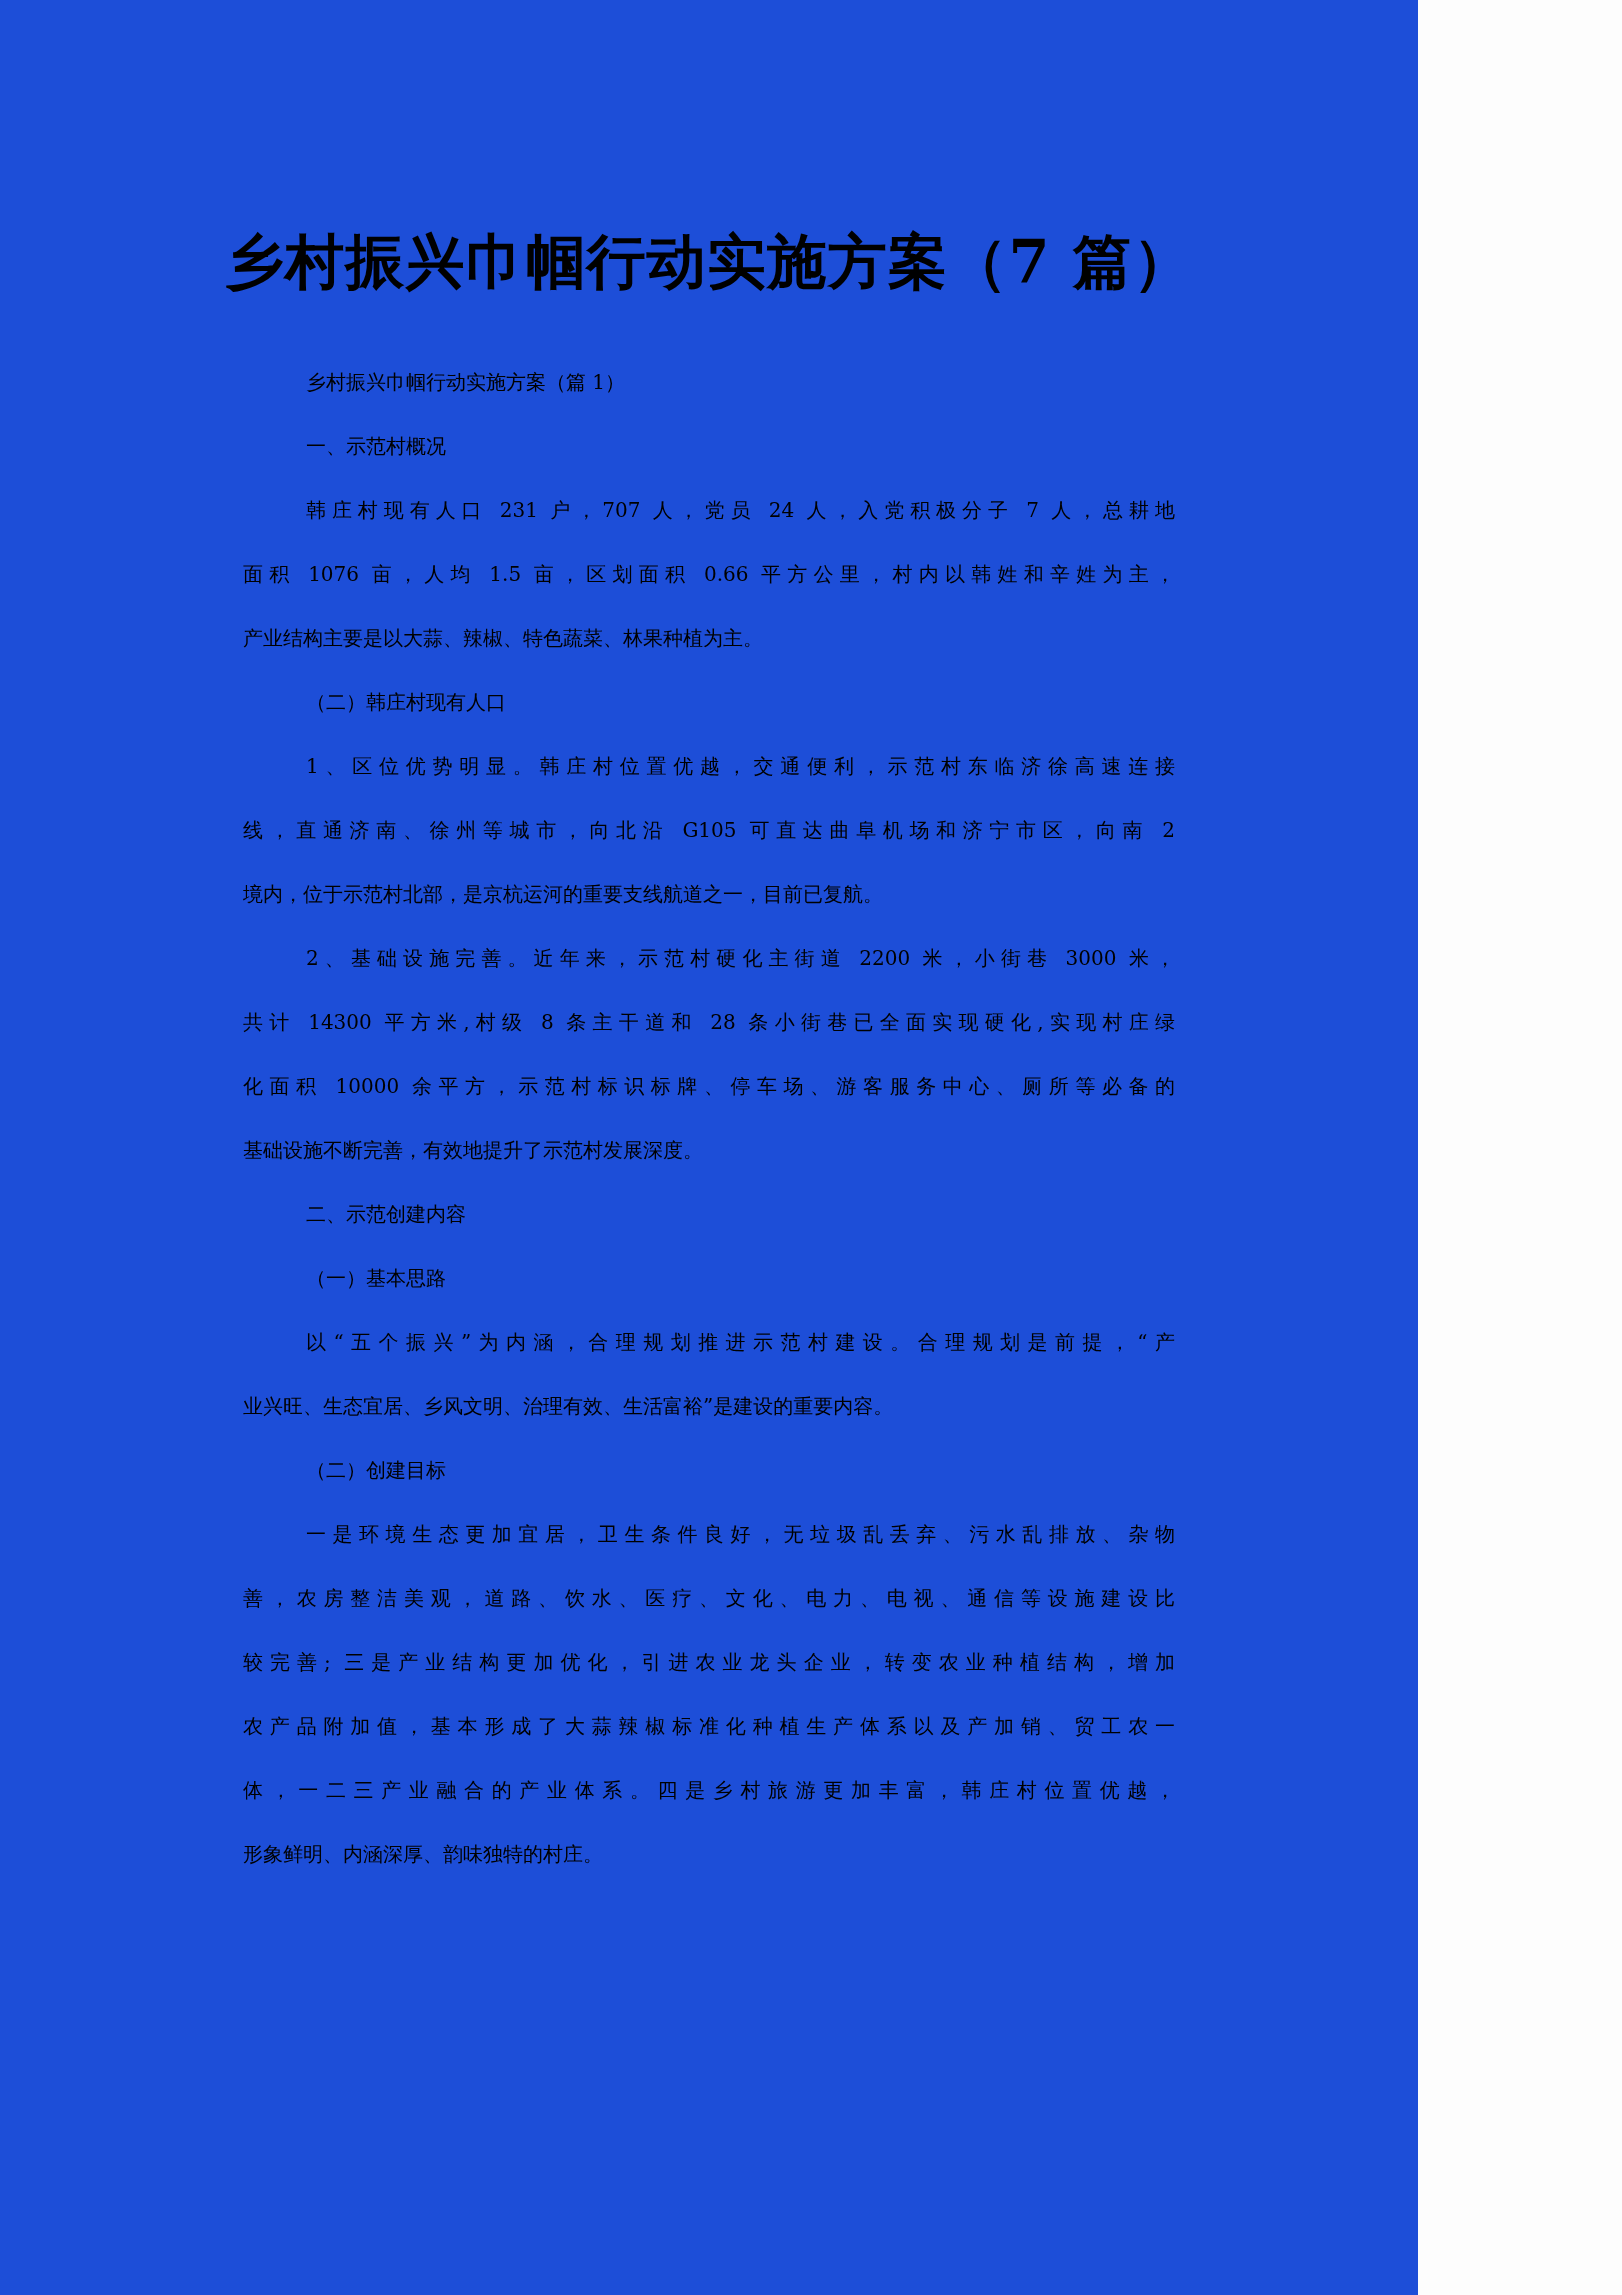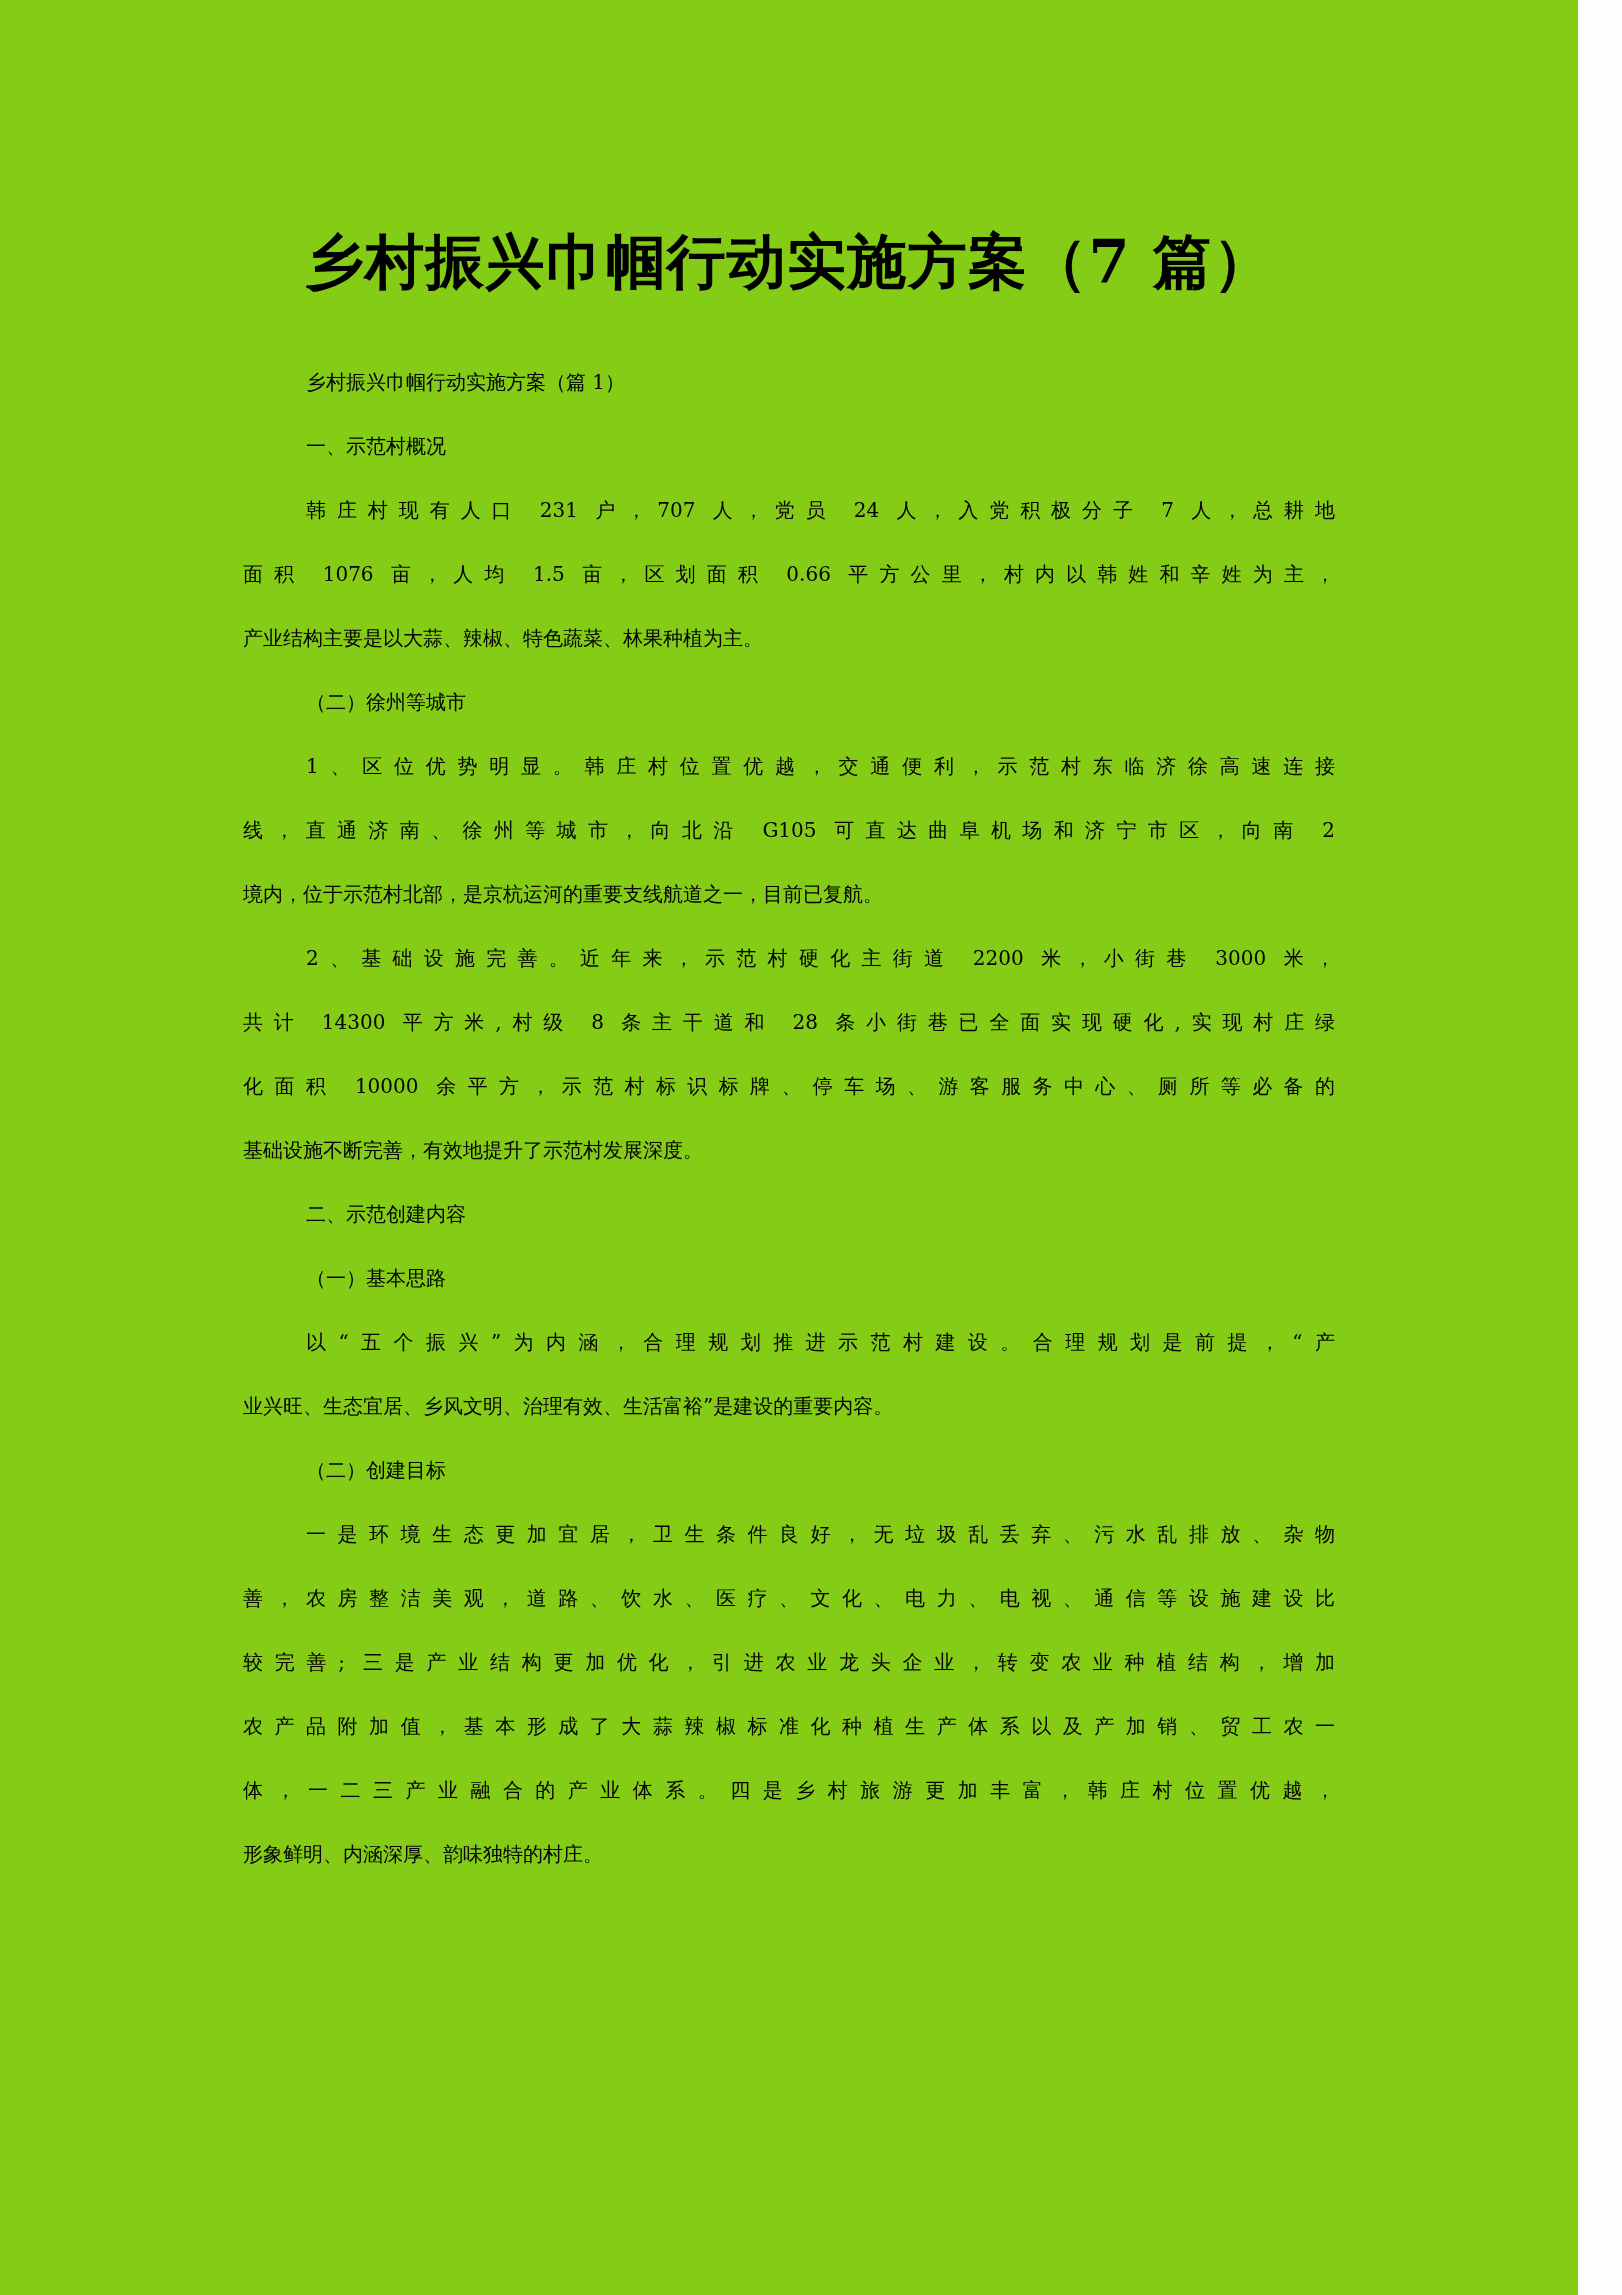--- a/index.html
+++ b/index.html
@@ -2,23 +2,23 @@
 <html style="font-size:10.5px"><head>
 <meta charset="utf-8">
 <style>
   html, body {
     margin: 0;
     padding: 0;
     background: #fdfdfd;
   }
   .page {
     position: relative;
-    width: 1578px;
+    width: 1418px;
     height: 2295px;
-    background: #84cc16;
+    background: #1d4ed8;
     color: #000;
     font-family: "DejaVu Serif", "Liberation Serif", serif;
     overflow: hidden;
     box-sizing: border-box;
     padding-top: 225px;
   }
   .title {
     margin: 0;
     padding: 0;
     text-align: center;
@@ -53,21 +53,21 @@
 <body>
 
 <div class="page">
   <h1 class="title">乡村振兴巾帼行动实施方案（7 篇）</h1>
   <div class="doc-body">
       <div class="line indent">乡村振兴巾帼行动实施方案（篇 1）</div>
       <div class="line indent">一、示范村概况</div>
       <div class="line indent fill">韩庄村现有人口 231 户，707 人，党员 24 人，入党积极分子 7 人，总耕地</div>
       <div class="line fill">面积 1076 亩，人均 1.5 亩，区划面积 0.66 平方公里，村内以韩姓和辛姓为主，</div>
       <div class="line">产业结构主要是以大蒜、辣椒、特色蔬菜、林果种植为主。</div>
-      <div class="line indent">（二）徐州等城市</div>
+      <div class="line indent">（二）韩庄村现有人口</div>
       <div class="line indent fill">1、区位优势明显。韩庄村位置优越，交通便利，示范村东临济徐高速连接</div>
       <div class="line fill">线，直通济南、徐州等城市，向北沿 G105 可直达曲阜机场和济宁市区，向南 2</div>
       <div class="line">境内，位于示范村北部，是京杭运河的重要支线航道之一，目前已复航。</div>
       <div class="line indent fill">2、基础设施完善。近年来，示范村硬化主街道 2200 米，小街巷 3000 米，</div>
       <div class="line fill">共计 14300 平方米,村级 8 条主干道和 28 条小街巷已全面实现硬化,实现村庄绿</div>
       <div class="line fill">化面积 10000 余平方，示范村标识标牌、停车场、游客服务中心、厕所等必备的</div>
       <div class="line">基础设施不断完善，有效地提升了示范村发展深度。</div>
       <div class="line indent">二、示范创建内容</div>
       <div class="line indent">（一）基本思路</div>
       <div class="line indent fill">以“五个振兴”为内涵，合理规划推进示范村建设。合理规划是前提，“产</div>

